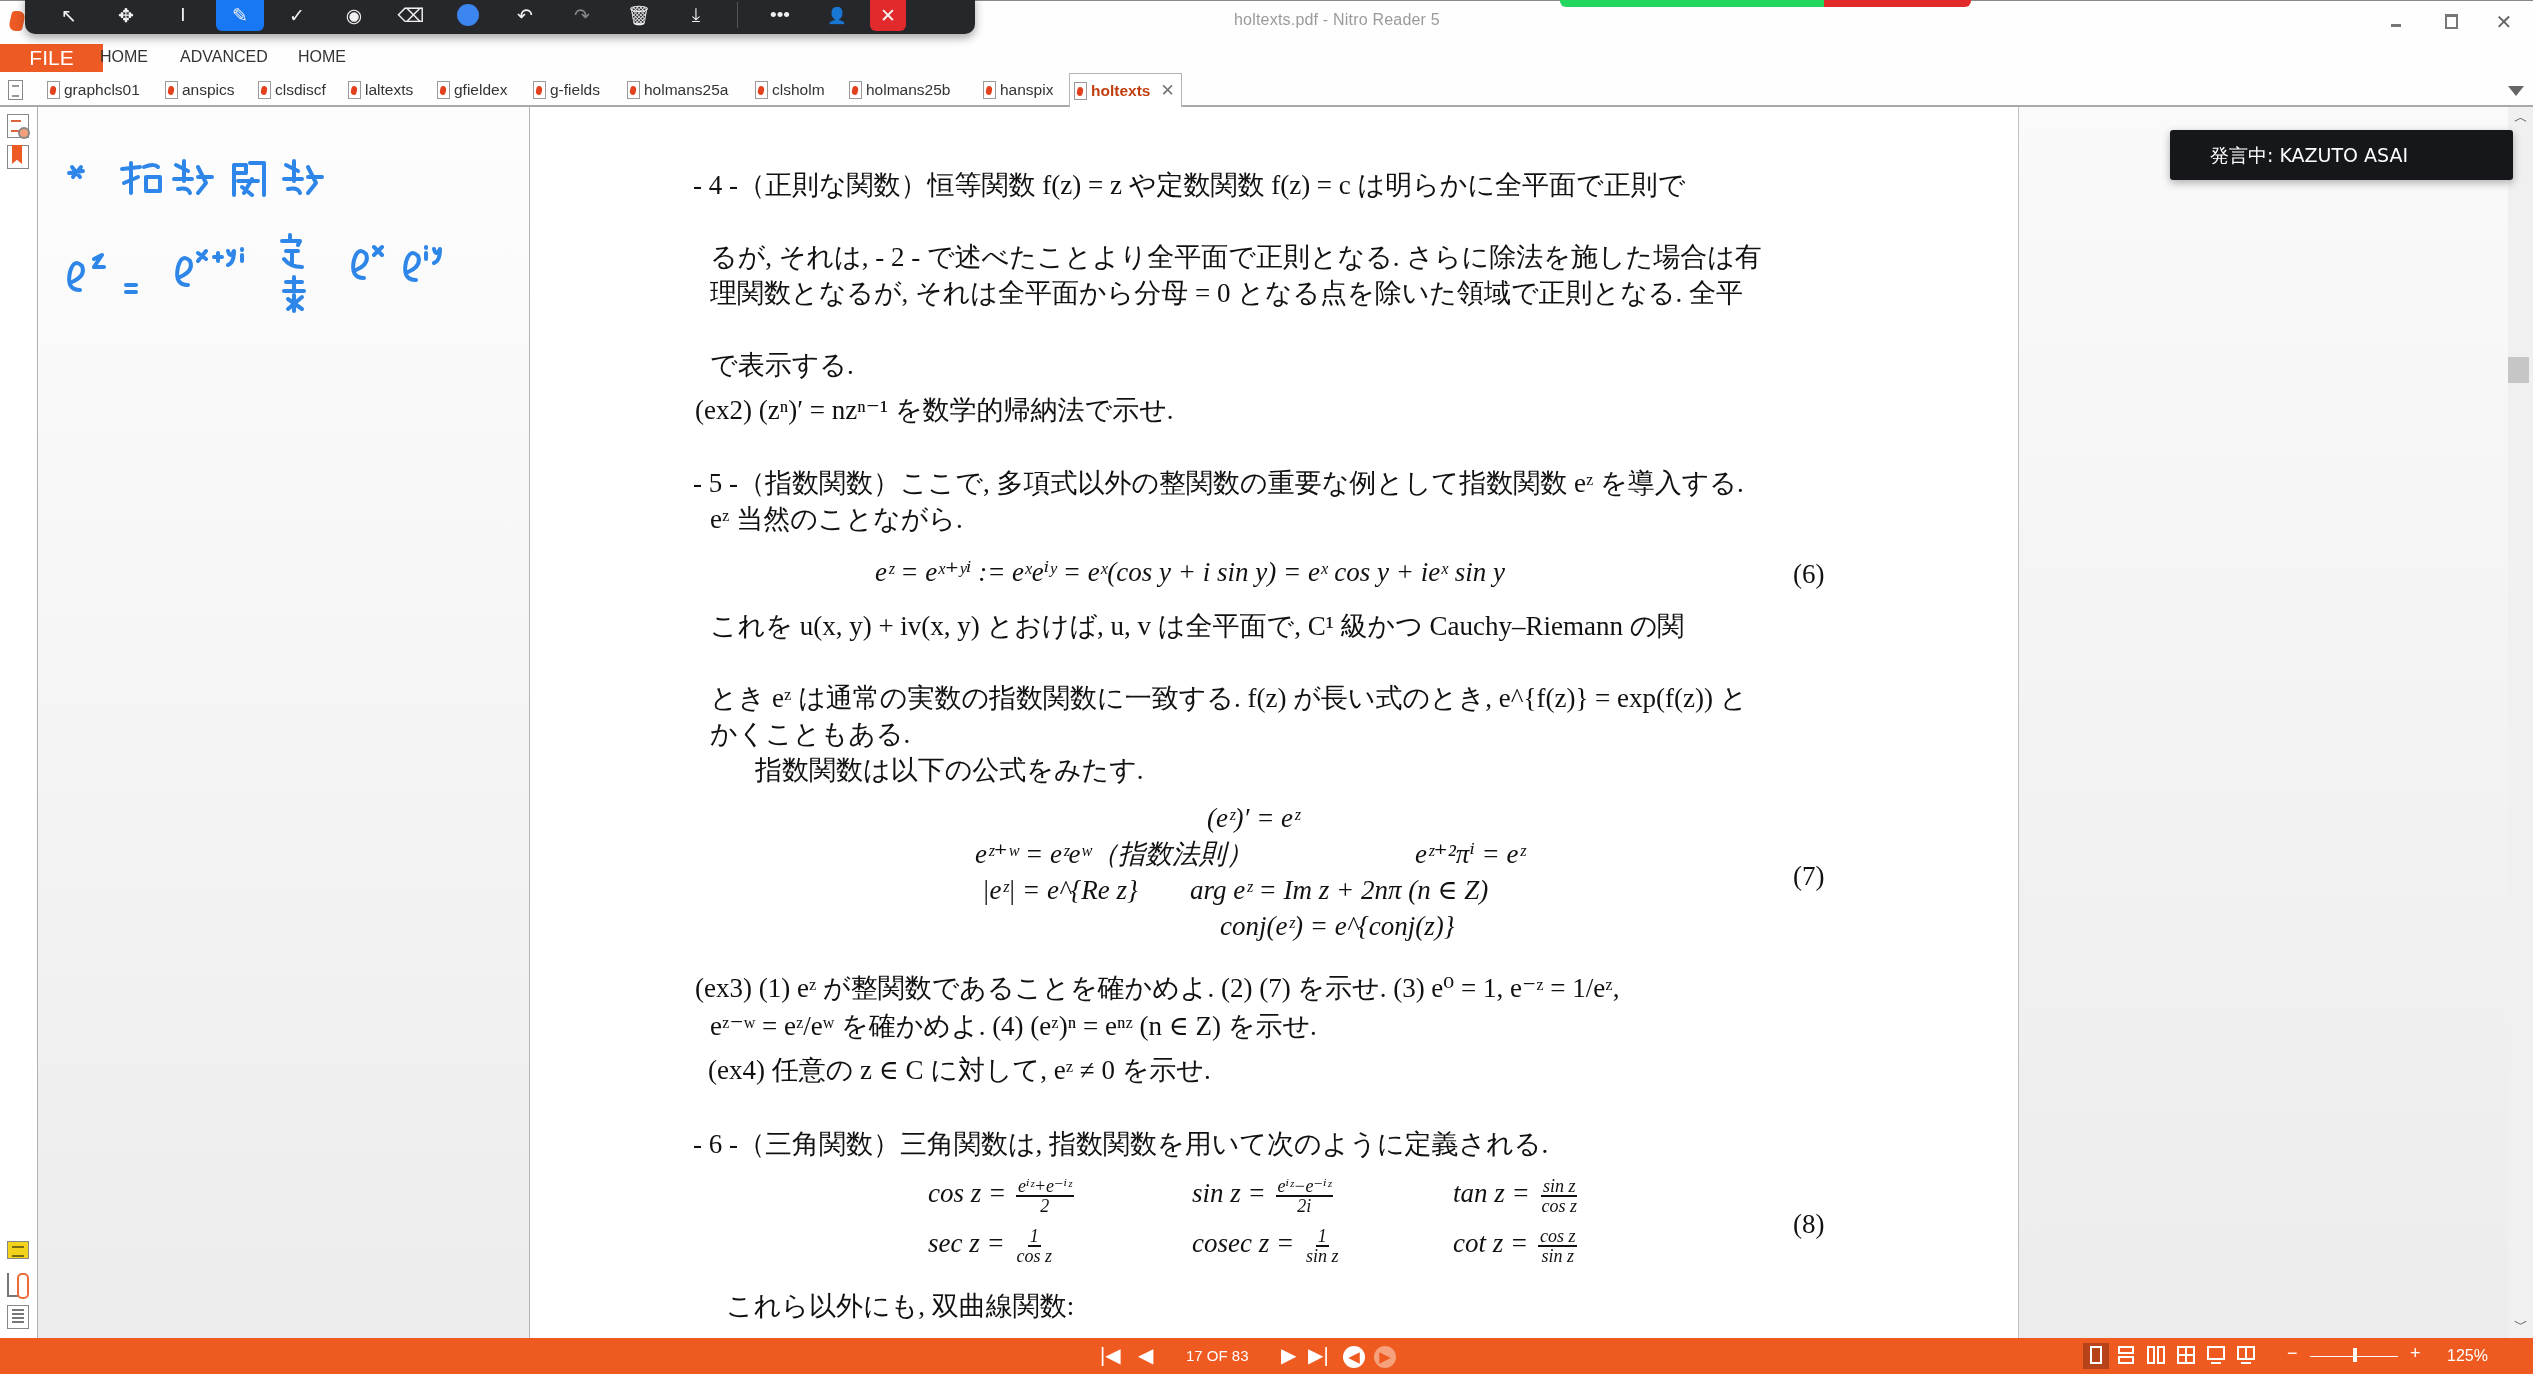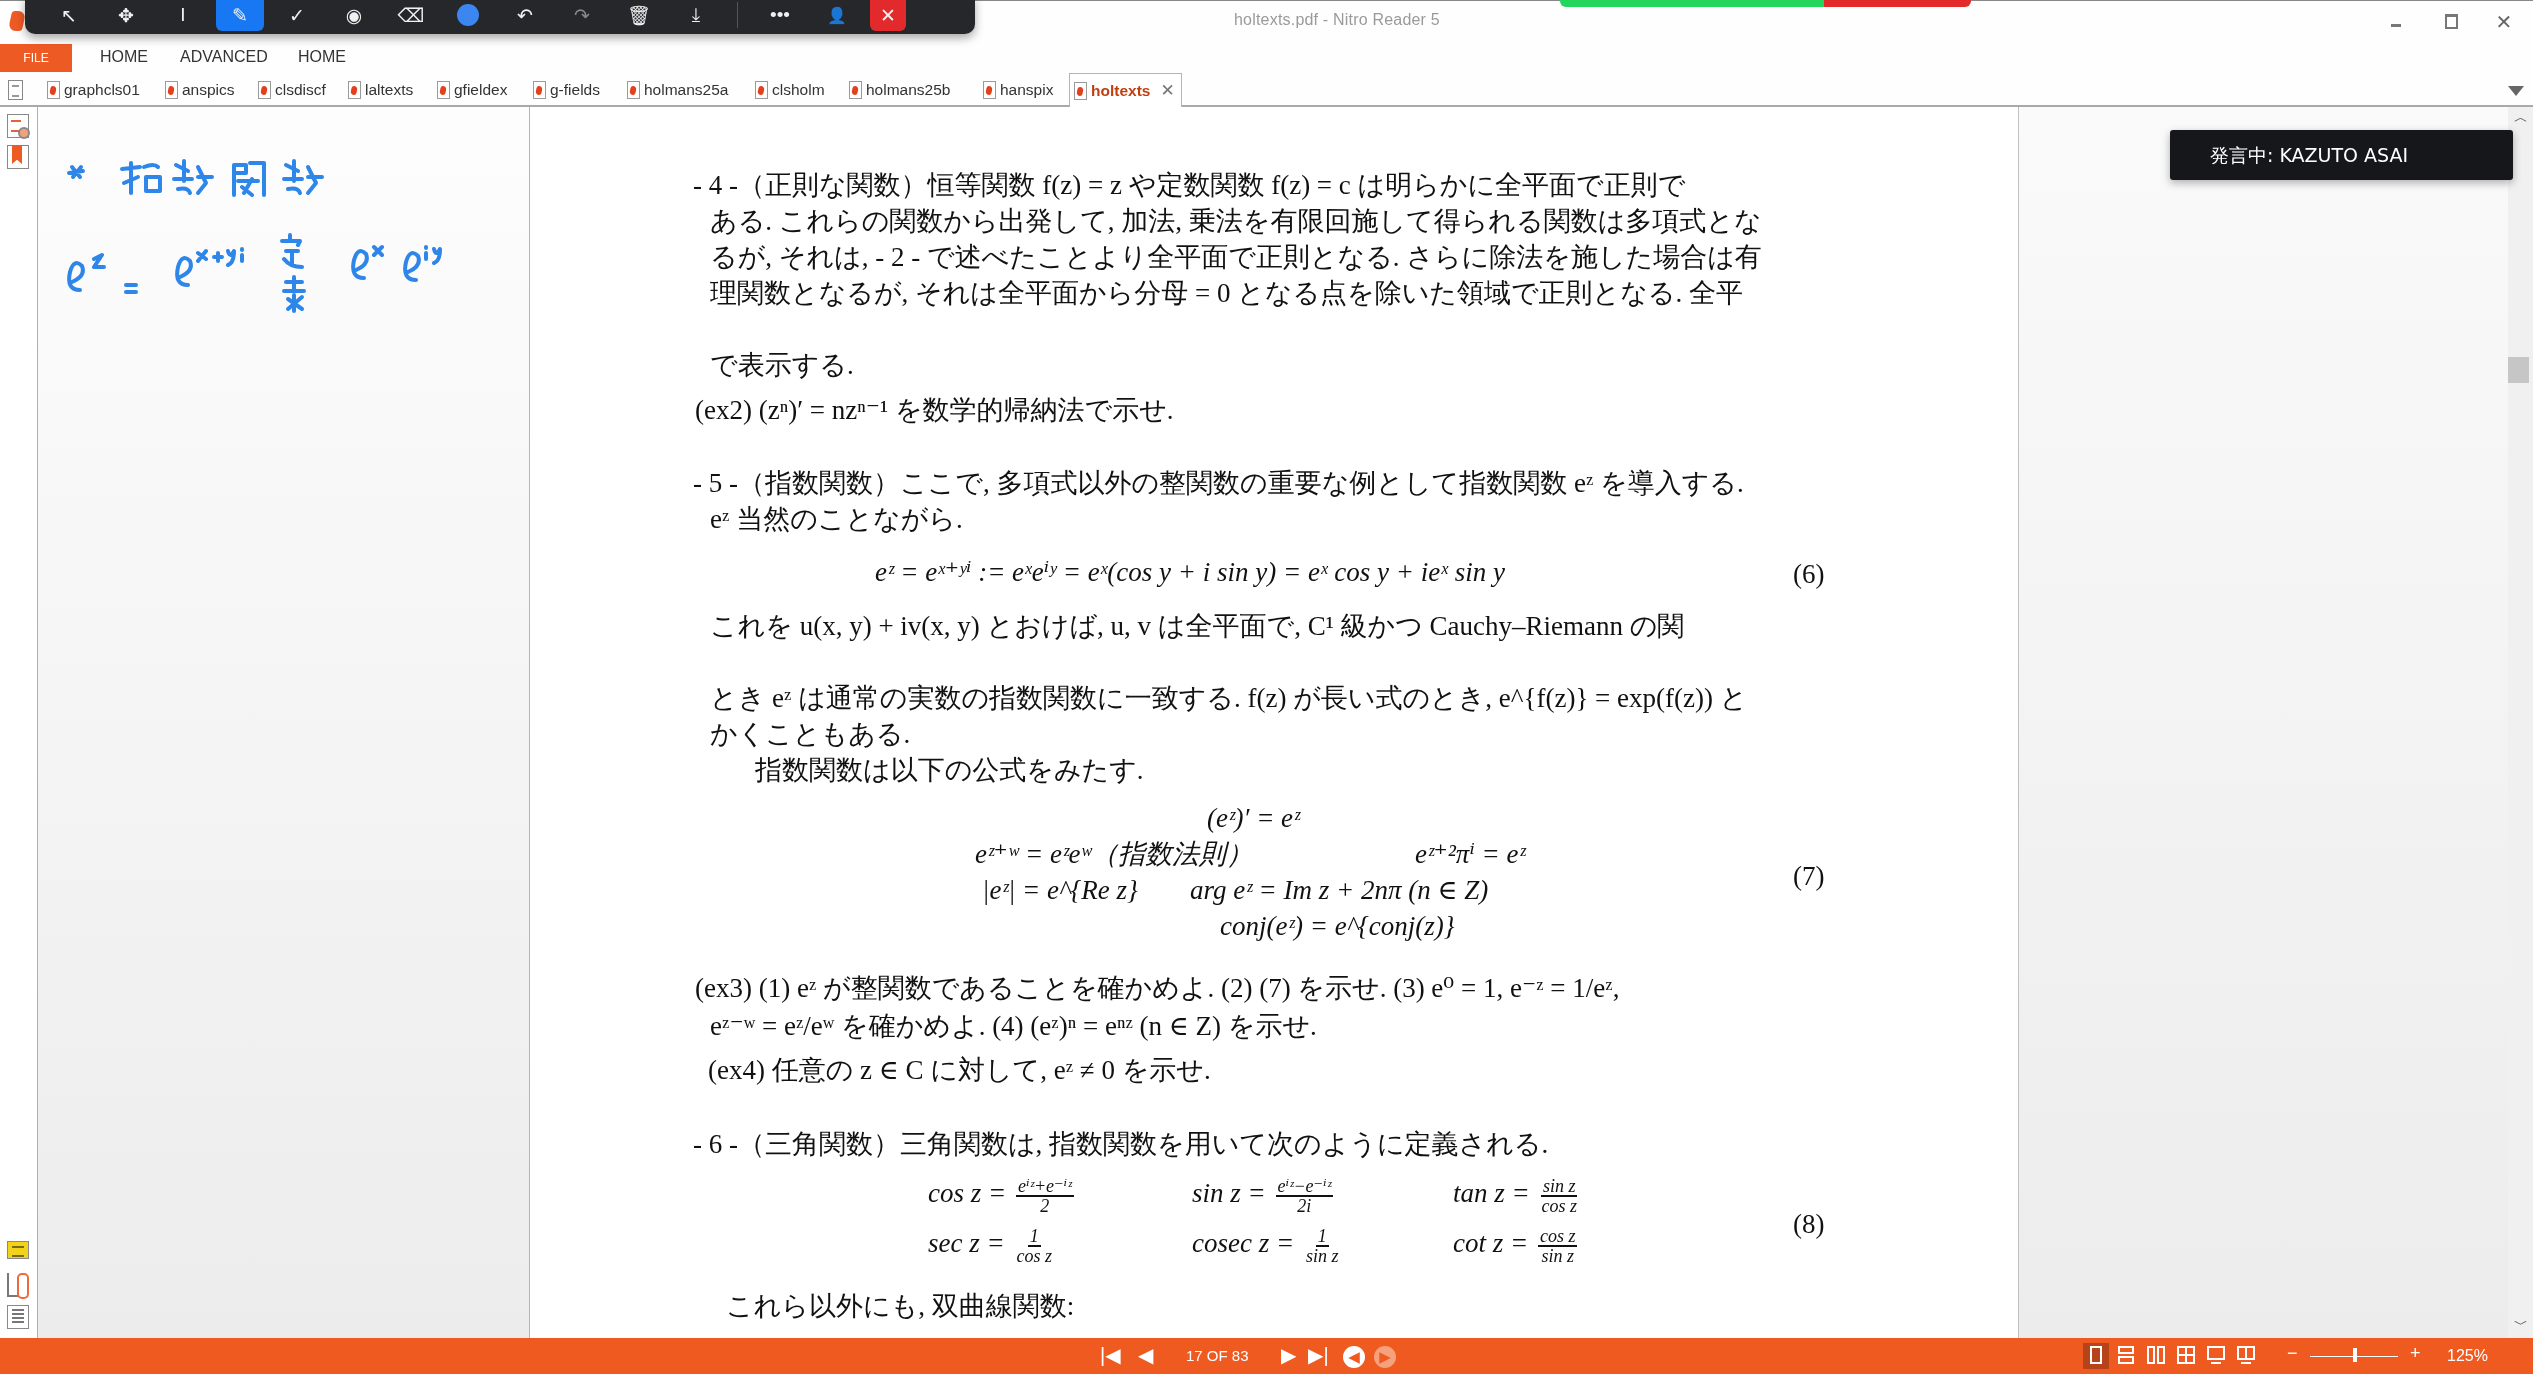--- a/index.html
+++ b/index.html
@@ -24,21 +24,21 @@
   .float-tb { position: absolute; left: 25px; top: -4px; width: 950px; height: 38px; background: #26272b; border-radius: 0 0 10px 10px; box-shadow: 0 4px 10px rgba(0,0,0,0.35); display: flex; align-items: center; padding-left: 20px; z-index: 5; }
   .ftb-btn { width: 48px; height: 32px; margin-right: 9px; display: flex; align-items: center; justify-content: center; color: #f0f0f0; font-size: 19px; border-radius: 0 0 6px 6px; }
   .ftb-btn.active { background: #1877f2; }
   .ftb-btn.close { background: #e2292c; border-radius: 0 0 6px 6px; width: 36px; }
   .ftb-sep { width: 1px; height: 26px; background: #555; margin: 0 18px 0 8px; }
   .color-dot { width: 22px; height: 22px; border-radius: 50%; background: #3b86f0; }
 
   
   .menurow { position: absolute; left: 0; top: 44px; width: 2533px; height: 28px; background: #fefefe; }
   .menu-item { position: absolute; top: 4px; font-size: 16px; color: #333; }
-  .menu-file { position: absolute; left: 0; top: 0; width: 72px; height: 28px; background: #ee5a24; color: #fff; font-size: 12px; text-align: center; line-height: 28px; }
+  .menu-file { position: absolute; left: 0; top: 0; width: 103px; height: 28px; background: #ee5a24; color: #fff; font-size: 21px; text-align: center; line-height: 28px; }
 
   
   .tabstrip { position: absolute; left: 0; top: 72px; width: 2533px; height: 35px; background: #fefefe; border-bottom: 2px solid #a9a9a9; }
   .tab { position: absolute; top: 6px; height: 24px; font-size: 15.5px; color: #333; display: flex; align-items: center; white-space: nowrap; }
   .tab .pdf { display: inline-block; width: 13px; height: 18px; border: 1px solid #9a9a9a; background: #fff; position: relative; margin-right: 4px; }
   .tab .pdf::after { content: ""; position: absolute; left: 2px; top: 4px; width: 6px; height: 9px; background: #e2411e; border-radius: 2px 4px 2px 4px; transform: skewX(-12deg); }
   .tab.active { top: 1px; height: 34px; background: #fff; border: 1px solid #b4b4b4; border-bottom: none; padding: 0 6px 0 4px; color: #c13e10; font-weight: bold; }
   .tab.active .x { color: #777; font-weight: normal; margin-left: 10px; font-size: 17px; }
   .tabs-menu { position: absolute; left: 8px; top: 8px; width: 15px; height: 20px; border: 1px solid #888; }
   .tabs-menu::before { content: ""; position: absolute; left: 3px; top: 4px; width: 7px; height: 8px; border-top: 2px solid #999; border-bottom: 2px solid #999; }
@@ -257,21 +257,20 @@
     <path d="M336 140 l8 8 M344 140 l-8 8"></path>
 
     <path d="M370 165 q14 -6 10 -16 q-8 -8 -12 6 q-4 18 10 18"></path>
     <path d="M388 146 v6 M388 140 v1 M396 142 q2 8 6 0 q0 12 -6 14"></path>
   </svg>
 </div>
 
 <div class="page">
 
   <div class="line" style="left:163px;top:65px">- 4 -（正則な関数）恒等関数 f(z) = z や定数関数 f(z) = c は明らかに全平面で正則で</div>
-  <div class="line" style="left:180px;top:101px">ある. これらの関数から出発して, 加法, 乗法を有限回施して得られる関数は多項式とな</div>
   <div class="line" style="left:180px;top:137px">るが, それは, - 2 - で述べたことより全平面で正則となる. さらに除法を施した場合は有</div>
   <div class="line" style="left:180px;top:173px">理関数となるが, それは全平面から分母 = 0 となる点を除いた領域で正則となる. 全平</div>
   <div class="line" style="left:180px;top:245px">で表示する.</div>
   <div class="line" style="left:165px;top:290px">(ex2)  (zⁿ)′ = nzⁿ⁻¹ を数学的帰納法で示せ.</div>
 
   <div class="line" style="left:163px;top:363px">- 5 -（指数関数）ここで, 多項式以外の整関数の重要な例として指数関数 eᶻ を導入する.</div>
   <div class="line" style="left:180px;top:399px">eᶻ 当然のことながら.</div>
   <div class="line math" style="left:345px;top:452px">eᶻ = eˣ⁺ʸⁱ := eˣeⁱʸ = eˣ(cos y + i sin y) = eˣ cos y + ieˣ sin y</div>
   <div class="eqno" style="top:452px">(6)</div>
 

